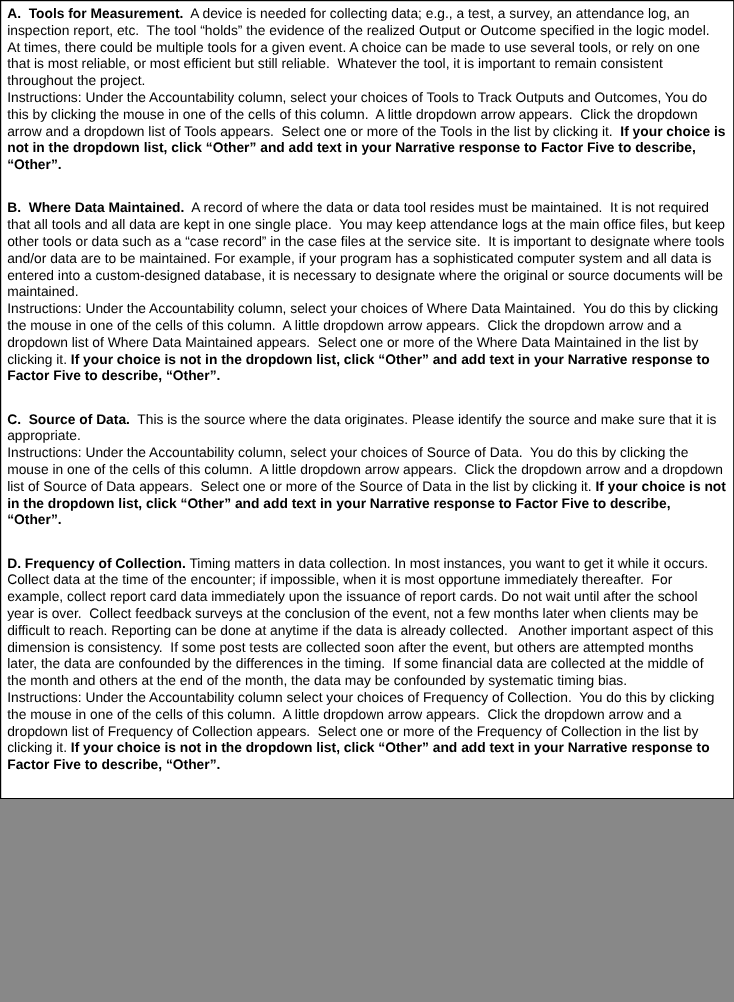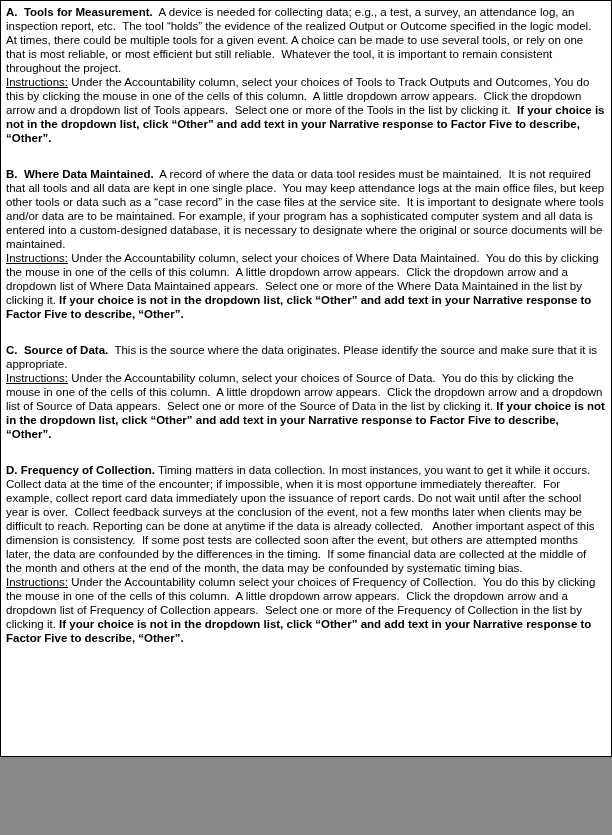--- a/index.html
+++ b/index.html
@@ -1,36 +1,36 @@
 <!DOCTYPE html>
 <html><head>
 <meta charset="utf-8">
 <style>
   html, body { margin: 0; padding: 0; background: #888; }
   .page {
     width: 612px;
-    height: 757px;
+    height: 666px;
     box-sizing: border-box;
     margin: 0;
     background: #ffffff;
     border: 1px solid #000000;
     padding: 4px 6px 0 5px;
     overflow: hidden;
     font-family: "Liberation Sans", "DejaVu Sans", sans-serif;
     font-size: 11.5px;
     line-height: 14px;
     color: #000000;
   }
   p.section {
     margin: 0 0 22px 0;
     white-space: pre-wrap;
     text-align: left;
   }
   .b { font-weight: bold; }
-  .u { text-decoration: underline; }
+  .u { }
 </style>
 </head>
 <body>
 
 <div class="page">
   <p class="section"><span class="b">A.  Tools for Measurement.</span><span>  A device is needed for collecting data; e.g., a test, a survey, an attendance log, an inspection report, etc.  The tool “holds” the evidence of the realized Output or Outcome specified in the logic model.  At times, there could be multiple tools for a given event. A choice can be made to use several tools, or rely on one that is most reliable, or most efficient but still reliable.  Whatever the tool, it is important to remain consistent throughout the project.</span><br><span class="u">Instructions:</span><span> Under the Accountability column, select your choices of Tools to Track Outputs and Outcomes, You do this by clicking the mouse in one of the cells of this column.  A little dropdown arrow appears.  Click the dropdown arrow and a dropdown list of Tools appears.  Select one or more of the Tools in the list by clicking it.  </span><span class="b">If your choice is not in the dropdown list, click “Other” and add text in your Narrative response to Factor Five to describe, “Other”.</span></p>
   <p class="section"><span class="b">B.  Where Data Maintained.</span><span>  A record of where the data or data tool resides must be maintained.  It is not required that all tools and all data are kept in one single place.  You may keep attendance logs at the main office files, but keep other tools or data such as a “case record” in the case files at the service site.  It is important to designate where tools and/or data are to be maintained. For example, if your program has a sophisticated computer system and all data is entered into a custom-designed database, it is necessary to designate where the original or source documents will be maintained.</span><br><span class="u">Instructions:</span><span> Under the Accountability column, select your choices of Where Data Maintained.  You do this by clicking the mouse in one of the cells of this column.  A little dropdown arrow appears.  Click the dropdown arrow and a dropdown list of Where Data Maintained appears.  Select one or more of the Where Data Maintained in the list by clicking it. </span><span class="b">If your choice is not in the dropdown list, click “Other” and add text in your Narrative response to Factor Five to describe, “Other”.</span></p>
   <p class="section"><span class="b">C.  Source of Data.</span><span>  This is the source where the data originates. Please identify the source and make sure that it is appropriate.</span><br><span class="u">Instructions:</span><span> Under the Accountability column, select your choices of Source of Data.  You do this by clicking the mouse in one of the cells of this column.  A little dropdown arrow appears.  Click the dropdown arrow and a dropdown list of Source of Data appears.  Select one or more of the Source of Data in the list by clicking it. </span><span class="b">If your choice is not in the dropdown list, click “Other” and add text in your Narrative response to Factor Five to describe, “Other”.</span></p>
   <p class="section"><span class="b">D. Frequency of Collection.</span><span> Timing matters in data collection. In most instances, you want to get it while it occurs. Collect data at the time of the encounter; if impossible, when it is most opportune immediately thereafter.  For example, collect report card data immediately upon the issuance of report cards. Do not wait until after the school year is over.  Collect feedback surveys at the conclusion of the event, not a few months later when clients may be difficult to reach. Reporting can be done at anytime if the data is already collected.   Another important aspect of this dimension is consistency.  If some post tests are collected soon after the event, but others are attempted months later, the data are confounded by the differences in the timing.  If some financial data are collected at the middle of the month and others at the end of the month, the data may be confounded by systematic timing bias.</span><br><span class="u">Instructions:</span><span> Under the Accountability column select your choices of Frequency of Collection.  You do this by clicking the mouse in one of the cells of this column.  A little dropdown arrow appears.  Click the dropdown arrow and a dropdown list of Frequency of Collection appears.  Select one or more of the Frequency of Collection in the list by clicking it. </span><span class="b">If your choice is not in the dropdown list, click “Other” and add text in your Narrative response to Factor Five to describe, “Other”.</span></p>
 </div>

